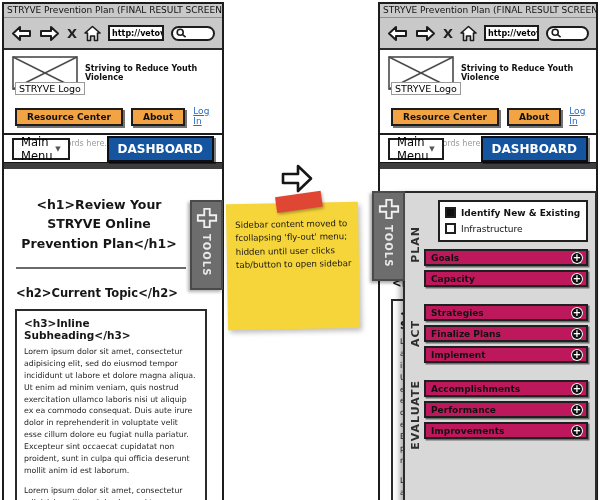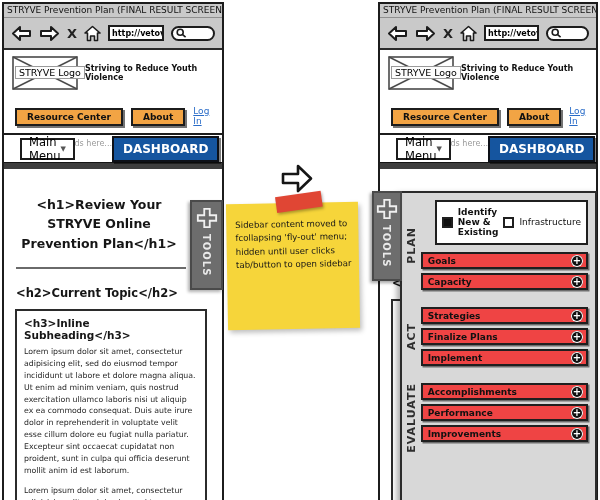--- a/index.html
+++ b/index.html
@@ -17,34 +17,34 @@
              display:flex; align-items:center; gap:7px; padding:0 7px; }
   .xicon { font-size:13px; font-weight:600; color:#222; line-height:1; }
   .urlbox { width:58px; height:16px; border:2px solid #1c1c1c; background:#fff; font-size:8px; font-weight:bold;
             display:flex; align-items:center; padding:0 2px; white-space:nowrap; overflow:hidden; }
   .srchpill { width:46px; height:15px; border:2px solid #1c1c1c; border-radius:9px; background:#fff;
               display:flex; align-items:center; padding-left:3px; }
 
   .sitehead { height:83px; padding:6px 8px 0; background:#fff; }
   .logorow { display:flex; align-items:center; gap:7px; }
   .logobox { position:relative; width:66px; height:34px; flex:0 0 auto; }
-  .logolabel { position:absolute; left:3px; top:10px; background:#fdfdfd; border:1px solid #9a9a9a;
+  .logolabel { position:absolute; left:3px; top:26px; background:#fdfdfd; border:1px solid #9a9a9a;
                font-size:9.5px; padding:0 3px; white-space:nowrap; }
   .tagline { font-size:8px; font-weight:bold; color:#111; }
   .navrow { display:flex; align-items:flex-end; gap:8px; margin-top:16px; padding-left:3px; }
   .btn-orange { background:#f2a444; border:2px solid #1c1c1c; box-shadow:2px 2px 0 rgba(0,0,0,.55);
                 font-size:9px; font-weight:bold; padding:2px 10px; color:#111; white-space:nowrap; }
   .loginlink { color:#2a6cc8; font-size:9px; text-decoration:underline; }
   .kwrow { margin-top:8px; padding-left:3px; }
   .kwpill { width:104px; height:16px; border:2px solid #333; border-radius:9px; background:#fff;
             display:flex; align-items:center; gap:3px; padding-left:3px;flex-direction:column; }
   .kwtext { font-size:8px; color:#9a9a9a; white-space:nowrap; }
 
   .menurow { border-top:2px solid #1c1c1c; height:29px; display:flex; align-items:center;
-             justify-content:space-between; padding:0 16px; background:#fff; }
+             justify-content:space-between; padding:0 8px; background:#fff; }
   .mainmenu { border:2px solid #1c1c1c; background:#fff; height:22px; width:97px;
               display:flex; align-items:center; justify-content:space-between; padding:0 7px; font-size:11.5px; }
   .caret { font-size:7px; color:#555; }
   .btn-dash { background:#15559f; color:#fff; border:2px solid #0d1017; box-shadow:2px 2px 0 rgba(0,0,0,.5);
               font-size:12px; font-weight:bold; padding:4px 9px;margin-left:37px; }
   .darkbar { height:7px; background:#3d3d3d; border-top:1px solid #141414; }
 
   .content { position:relative; background:#fff; height:480px; }
 
   .toolstab { position:absolute; top:5px; right:-1px; width:33px; height:90px; background:#6d6d6d;
@@ -71,29 +71,29 @@
   .flypanel { flex:1; margin-left:-2px; border:2px solid #2b2b2b; background:#d8d8d8;
               box-shadow:-3px 3px 6px rgba(0,0,0,.35); min-height:560px; }
   .flyhead { background:#4f4f4f; color:#fff; font-size:10px; font-weight:bold; padding:6px 8px;
              border-bottom:2px solid #242424; letter-spacing:.2px; }
   .flybody { padding:8px 7px 10px 1px; }
   .group { display:flex; margin-bottom:17px; }
   .glabel { width:18px; display:flex; align-items:center; justify-content:center; }
   .glabel span { writing-mode:vertical-rl; transform:rotate(180deg); font-weight:bold; font-size:11px;
                  color:#2e2e2e; letter-spacing:1px; }
   .gitems { flex:1; display:flex; flex-direction:column; gap:4px; }
-  .item { background:#ef4444; border:2px solid #1f1f1f; box-shadow:1.5px 1.5px 0 rgba(0,0,0,.5); height:17px;
+  .item { background:#be185d; border:2px solid #1f1f1f; box-shadow:1.5px 1.5px 0 rgba(0,0,0,.5); height:17px;
           display:flex; align-items:center; justify-content:space-between; padding:0 3px 0 5px;
           font-size:9px; font-weight:bold; color:#111; }
   .item.active { background:#a9c9ea; }
   .circle { width:12px; height:12px; border-radius:50%; background:#101010; color:#fff; flex:0 0 auto;
             display:flex; align-items:center; justify-content:center; font-size:10px; font-weight:bold;
             line-height:1; box-shadow:0 0 0 1px #fff inset; }
   .subpanel { background:#fff; border:2px solid #1f1f1f; margin:-1px 0 3px 14px; padding:5px 5px 6px;
-              display:flex; flex-direction:row; gap:5px; }
+              display:flex; flex-direction:column; gap:5px; }
   .cbrow { display:flex; align-items:center; gap:5px; font-size:9px; color:#111; }
   .cbrow.b { font-weight:bold; }
   .cb { width:11px; height:11px; border:2px solid #1f1f1f; background:#fff; flex:0 0 auto; }
   .cb.checked { background:#101010; }
 
   
   .midarrow { position:absolute; left:280px; top:163px; }
   .sticky { position:absolute; left:227px; top:203px; width:132px; height:126px; background:#f6d53a;
             transform:rotate(-1deg); box-shadow:2px 3px 5px rgba(0,0,0,.25); }
   .tape { position:absolute; left:50px; top:-9px; width:46px; height:16px; background:#e04634;

